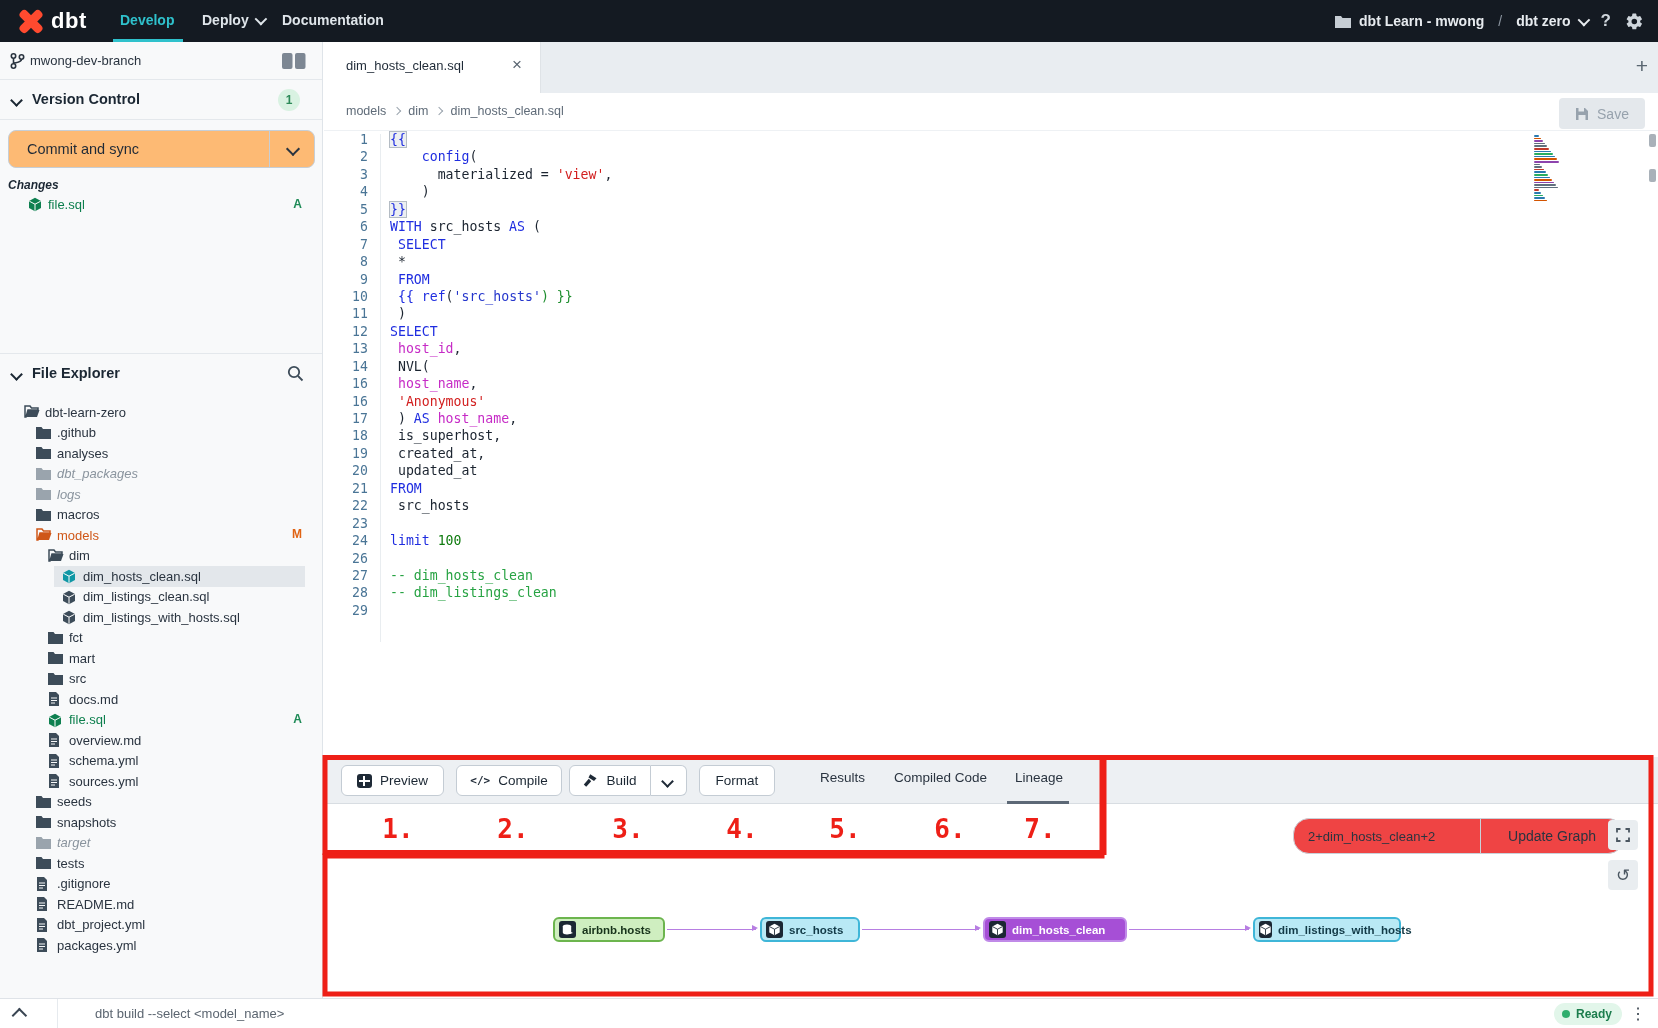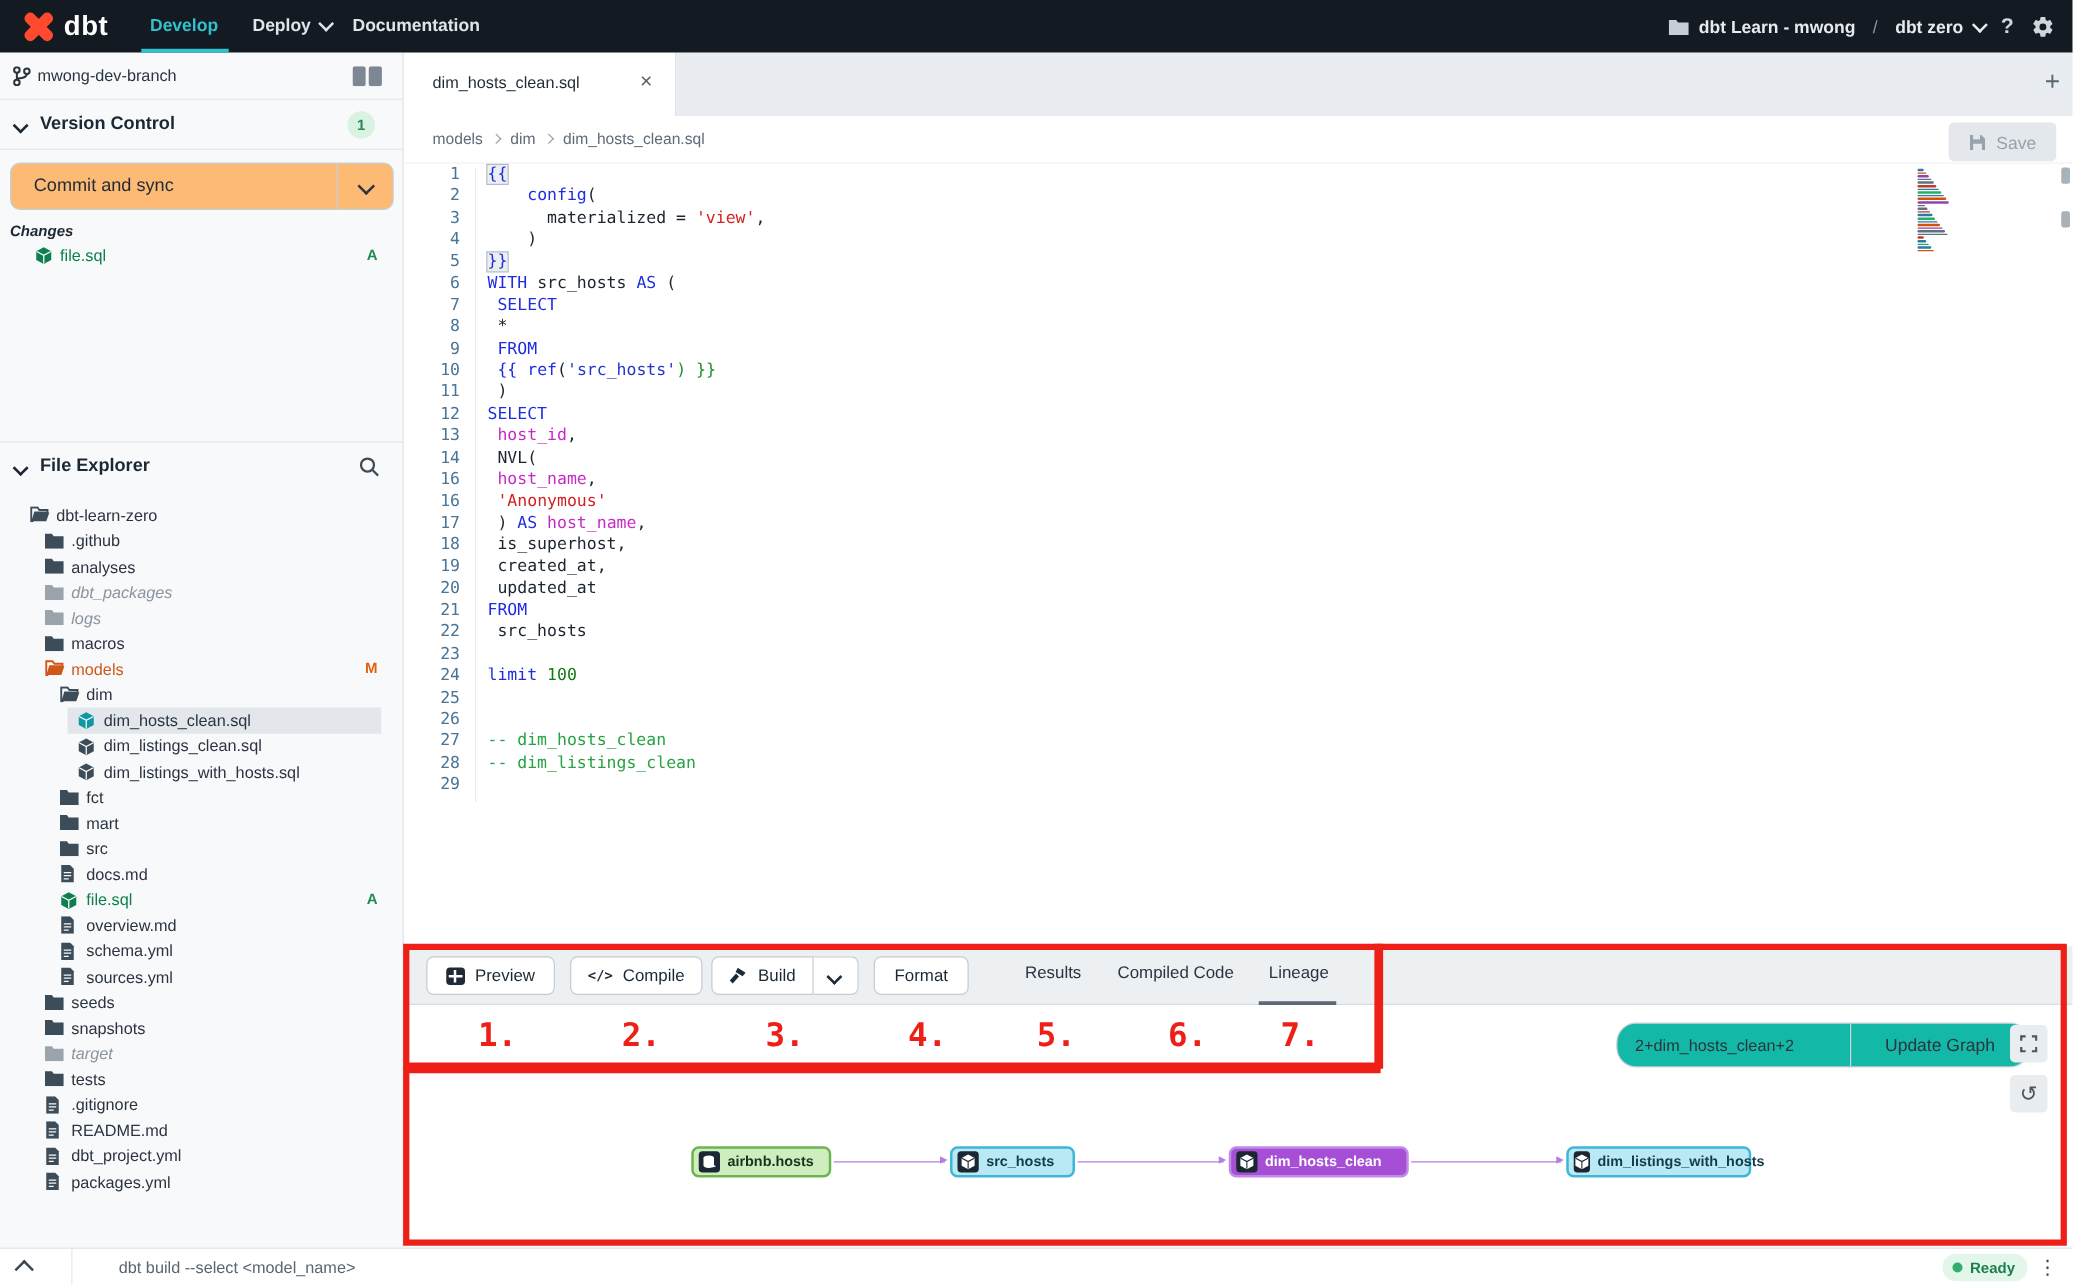--- a/index.html
+++ b/index.html
@@ -89,21 +89,21 @@
   #lineage-underline { position:absolute; left:683px; top:44px; width:62px; height:3px; background:#5c6876; }
   .grid-ic { width:15px; height:14px; background:#1f2a37; border-radius:3px; position:relative; }
   .grid-ic:before { content:""; position:absolute; left:6.5px; top:2px; width:2px; height:10px; background:#fff; }
   .grid-ic:after { content:""; position:absolute; left:2px; top:6px; width:11px; height:2px; background:#fff; }
   .code-ic { font-size:11px; font-weight:bold; color:#1f2a37; font-family:"DejaVu Sans Mono", monospace; }
   .build-chev { position:absolute; top:8px; width:36px; height:31px; background:#fff; border:1px solid #c4ccd4; border-left:none; border-radius:0 6px 6px 0; cursor:pointer; }
   .build-chev .cv { position:absolute; left:12px; top:11px; width:9px; height:9px; border-right:2.2px solid #1f2a37; border-bottom:2.2px solid #1f2a37; transform:rotate(45deg); }
 
   
   #lineage { position:absolute; left:324px; top:804px; width:1334px; height:194px; background:#fff; }
-  #selector-group { position:absolute; left:969px; top:14px; height:36px; display:flex; border:1px solid #c9d1d9; border-radius:16px; background:#14b8a6; }
+  #selector-group { position:absolute; left:969px; top:14px; height:36px; display:flex; border:1px solid #c9d1d9; border-radius:16px; background:#ef4444; }
   #selector-input { width:162px; font-size:13px; color:#2a3440; display:flex; align-items:center; padding-left:14px; }
   #update-graph { width:143px; font-size:14px; color:#2a3440; display:flex; align-items:center; justify-content:center; border-left:1px solid #c9d1d9; cursor:pointer;margin-left:24px; }
   .sq-btn { position:absolute; left:1284px; width:30px; height:30px; background:#e9edf0; border-radius:4px; display:flex; align-items:center; justify-content:center; cursor:pointer; color:#4a5661; }
   #fullscreen-btn { top:16px; } #reset-btn { top:56px; font-size:17px; }
   .lnode { position:absolute; top:113px; height:25px; border-radius:6px; border:2px solid; display:flex; align-items:center; gap:6px; padding:0 8px 0 4px; font-size:11.5px; font-weight:bold; cursor:pointer; }
   .lnode .nic { width:17px; height:17px; border-radius:3px; background:#1b2733; display:flex; align-items:center; justify-content:center; }
   .ledge { position:absolute; top:124.5px; border-top:1.6px solid #b77ee2; }
   .ledge:after { content:""; position:absolute; right:-2px; top:-4.6px; border-left:6px solid #b77ee2; border-top:3.8px solid transparent; border-bottom:3.8px solid transparent; }
 
   
@@ -433,21 +433,20 @@
       <div class="code-line"><span class="ln">16</span><span class="src"><span class="tok-pl"> </span><span class="tok-id">host_name</span><span class="tok-pl">,</span></span></div>
       <div class="code-line"><span class="ln">16</span><span class="src"><span class="tok-pl"> </span><span class="tok-str">'Anonymous'</span></span></div>
       <div class="code-line"><span class="ln">17</span><span class="src"><span class="tok-pl"> ) </span><span class="tok-kw">AS</span><span class="tok-pl"> </span><span class="tok-id">host_name</span><span class="tok-pl">,</span></span></div>
       <div class="code-line"><span class="ln">18</span><span class="src"><span class="tok-pl"> is_superhost,</span></span></div>
       <div class="code-line"><span class="ln">19</span><span class="src"><span class="tok-pl"> created_at,</span></span></div>
       <div class="code-line"><span class="ln">20</span><span class="src"><span class="tok-pl"> updated_at</span></span></div>
       <div class="code-line"><span class="ln">21</span><span class="src"><span class="tok-kw">FROM</span></span></div>
       <div class="code-line"><span class="ln">22</span><span class="src"><span class="tok-pl"> src_hosts</span></span></div>
       <div class="code-line"><span class="ln">23</span><span class="src"></span></div>
       <div class="code-line"><span class="ln">24</span><span class="src"><span class="tok-kw">limit</span><span class="tok-pl"> </span><span class="tok-num">100</span></span></div>
-      <div class="code-line"><span class="ln">25</span><span class="src"></span></div>
       <div class="code-line"><span class="ln">26</span><span class="src"></span></div>
       <div class="code-line"><span class="ln">27</span><span class="src"><span class="tok-com">-- dim_hosts_clean</span></span></div>
       <div class="code-line"><span class="ln">28</span><span class="src"><span class="tok-com">-- dim_listings_clean</span></span></div>
       <div class="code-line"><span class="ln">29</span><span class="src"></span></div>
     </div>
   <div id="minimap">
       <div class="bar" style="width: 5px; background: rgb(42, 122, 176);"></div>
       <div class="bar" style="width: 7px; background: rgb(211, 84, 0);"></div>
       <div class="bar" style="width: 9px; background: rgb(142, 68, 173);"></div>
       <div class="bar" style="width: 11px; background: rgb(96, 112, 125);"></div>

